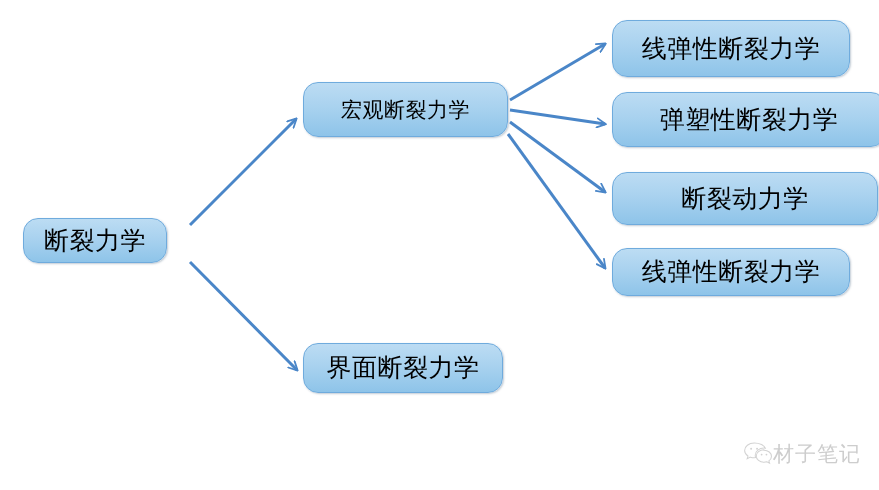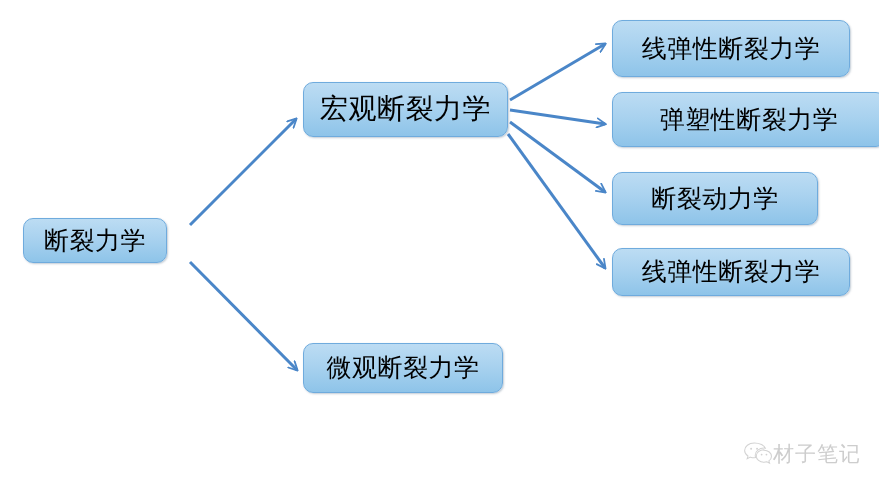--- a/index.html
+++ b/index.html
@@ -25,41 +25,41 @@
     width: 879px;
     height: 490px;
     pointer-events: none;
   }
   .node {
     position: absolute;
     box-sizing: border-box;
     display: flex;
     align-items: center;
     justify-content: center;
-    border-radius: 10px;
+    border-radius: 15px;
     border: 1px solid #6fabdd;
     background: linear-gradient(to bottom, #bcdcf3 0%, #a9d2ef 45%, #8ec4e9 100%);
     box-shadow: 1px 1px 2px rgba(120,140,160,0.45);
     color: #000000;
     text-align: center;
     line-height: 1.1;
     white-space: nowrap;
   }
   .node-label {
     display: block;
     letter-spacing: 0.5px;
   }
 
   
   #node-root       { left: 23px;  top: 218px; width: 144px; height: 45px;  font-size: 25px; }
-  #node-macro      { left: 303px; top: 82px;  width: 205px; height: 55px;  font-size: 28px; }
+  #node-macro      { left: 303px; top: 82px;  width: 205px; height: 55px;  font-size: 21px; }
   #node-micro      { left: 303px; top: 343px; width: 200px; height: 50px;  font-size: 25px; }
   #node-lefm       { left: 612px; top: 20px;  width: 238px; height: 57px;  font-size: 25px; }
   #node-epfm       { left: 612px; top: 92px;  width: 274px; height: 55px;  font-size: 25px; }
-  #node-dynamic    { left: 612px; top: 172px; width: 206px; height: 53px;  font-size: 25px; }
+  #node-dynamic    { left: 612px; top: 172px; width: 266px; height: 53px;  font-size: 25px; }
   #node-interface  { left: 612px; top: 248px; width: 238px; height: 48px;  font-size: 25px; }
 
   
   #watermark {
     position: absolute;
     right: 18px;
     bottom: 22px;
     display: flex;
     align-items: center;
     gap: 0;
@@ -104,21 +104,21 @@
 
   <div class="node" id="node-root">
     <span class="node-label">断裂力学</span>
   </div>
 
   <div class="node" id="node-macro">
     <span class="node-label">宏观断裂力学</span>
   </div>
 
   <div class="node" id="node-micro">
-    <span class="node-label">微观断裂力学</span>
+    <span class="node-label">界面断裂力学</span>
   </div>
 
   <div class="node" id="node-lefm">
     <span class="node-label">线弹性断裂力学</span>
   </div>
 
   <div class="node" id="node-epfm">
     <span class="node-label">弹塑性断裂力学</span>
   </div>
 

